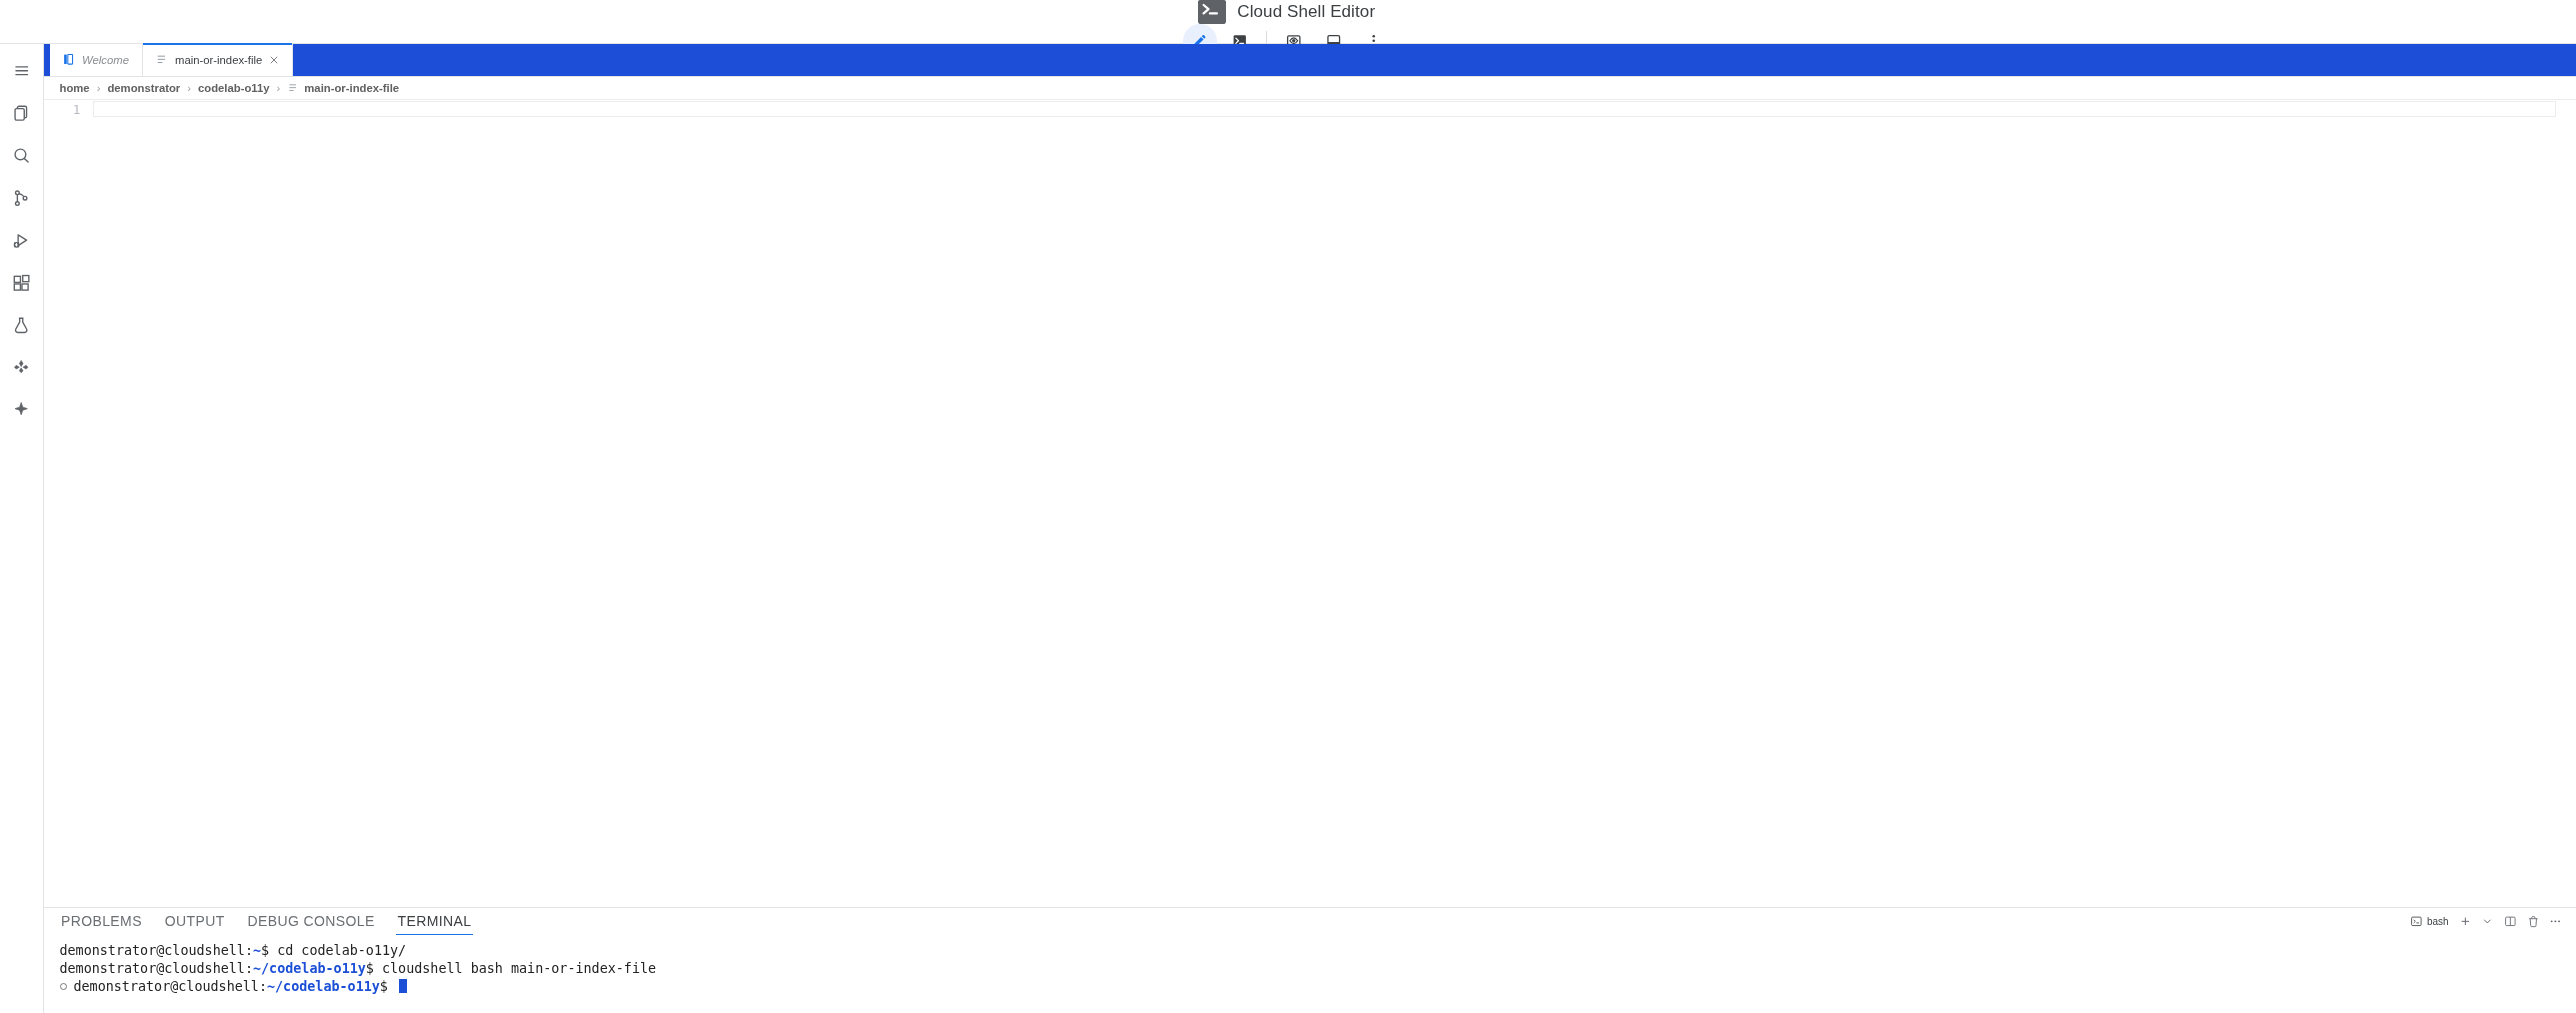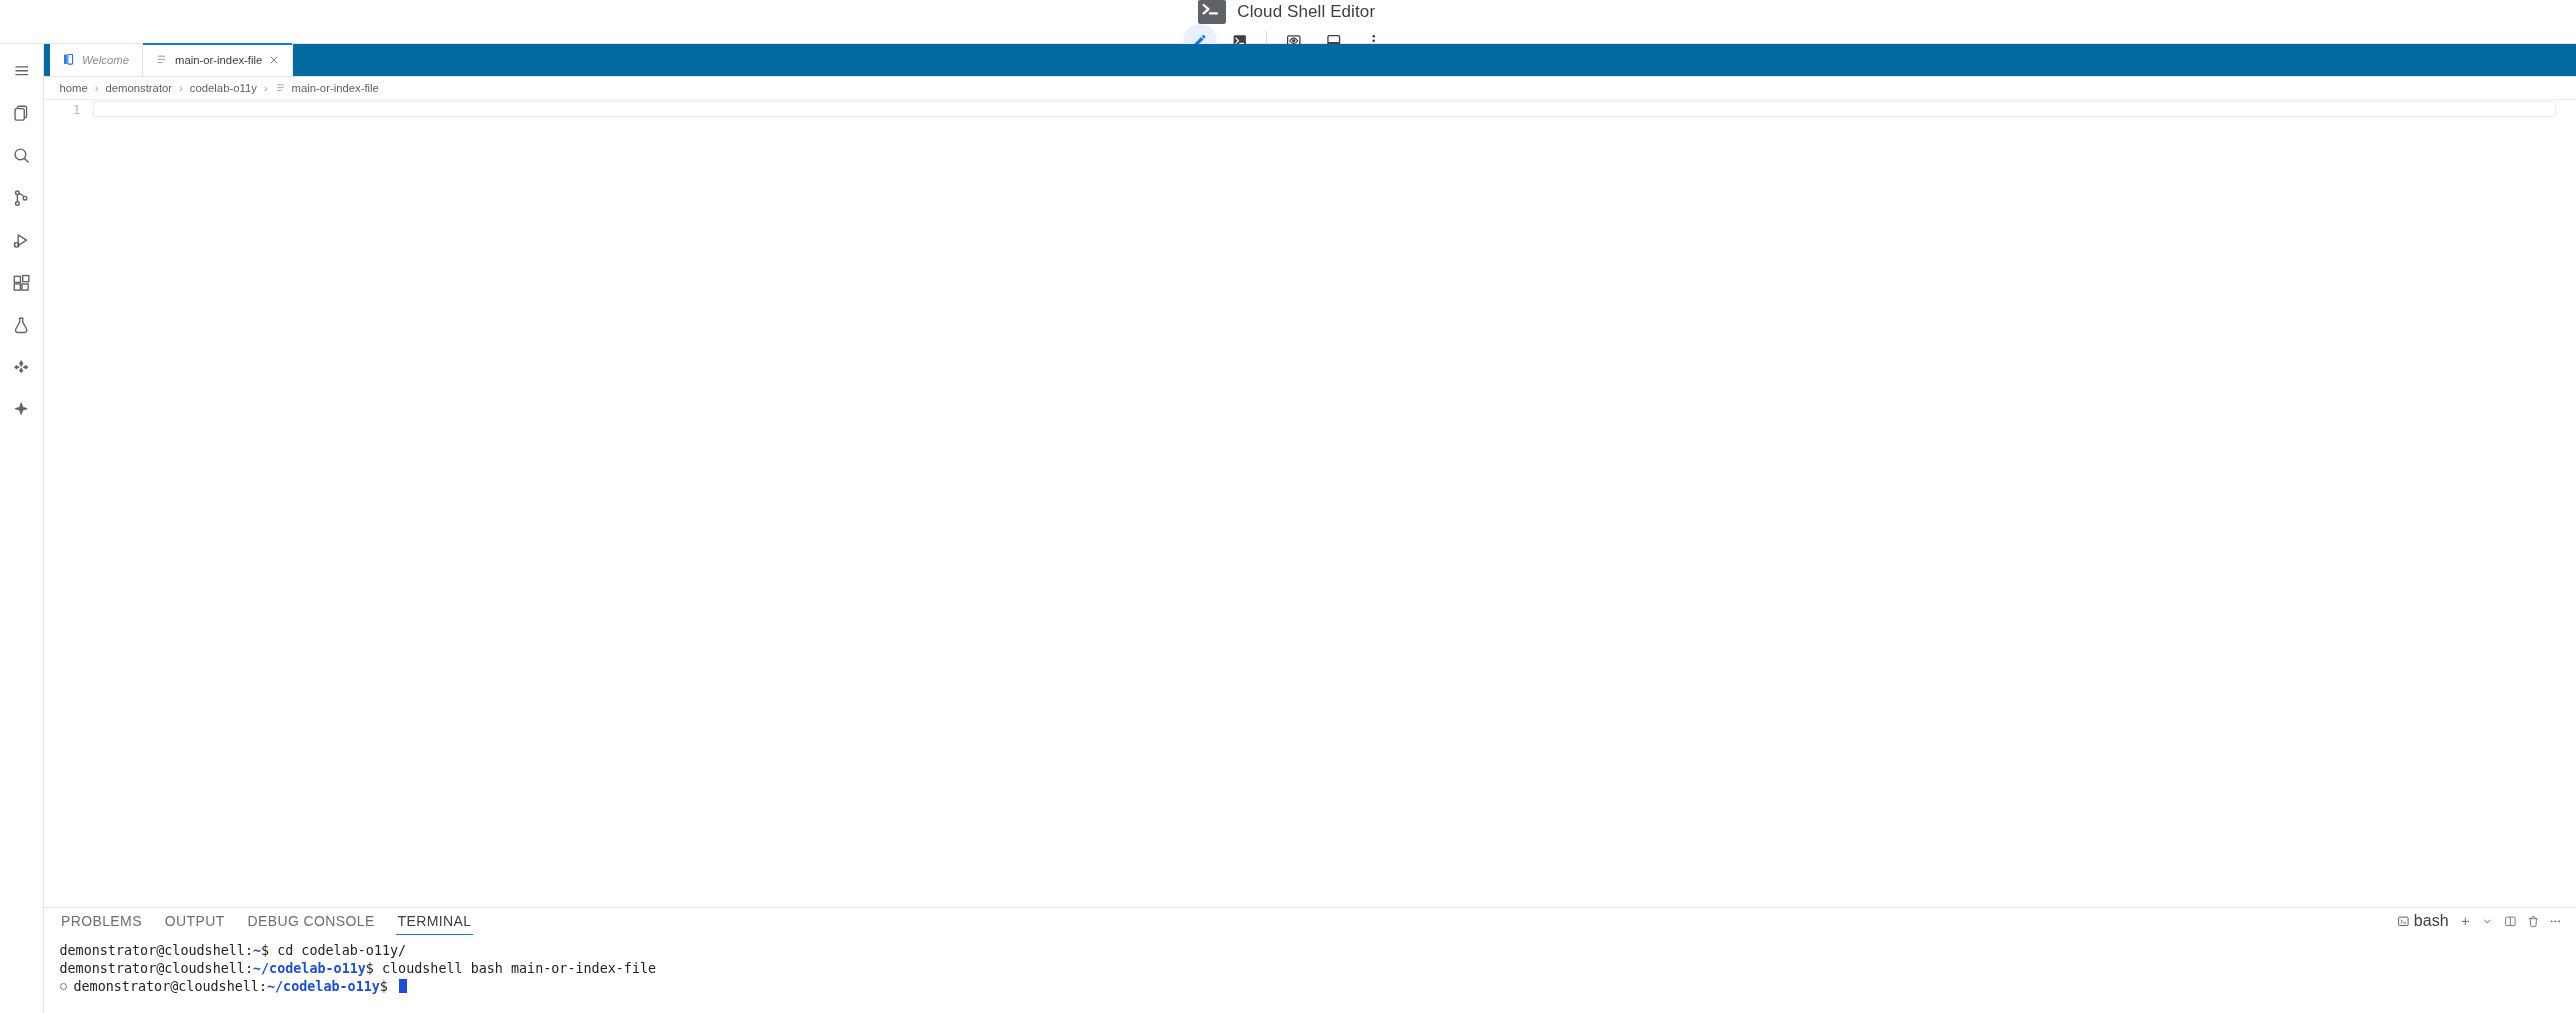--- a/index.html
+++ b/index.html
@@ -43,21 +43,21 @@
   }
   .abtn svg { width: 18.4px; height: 18.4px; stroke:#5f6368; }
   .abtn.menu svg { width:15.5px; height:15.5px; }
 
   
   .editor-col { flex:1; display:flex; flex-direction:column; min-width:0; }
 
   
   .tabs-row {
     height: 32.5px; display:flex; align-items:stretch; border-bottom: 0.7px solid #e1e3e5;
-    padding-left: 5.7px; background:#0369a1;
+    padding-left: 5.7px; background:#1d4ed8;
   }
   .tab {
     display:flex; align-items:center; gap:7px; padding: 0 12.7px;
     border-right:0.7px solid #e1e3e5; cursor:pointer; font-size:11.3px;
     color:#5f6368; background:#fff; position:relative;
   }
   .tab .ticon svg { width:12.7px; height:12.7px; display:block; }
   .tab .close svg { width:10px; height:10px; display:block; }
   .tab.welcome { font-style: italic; color:#8a8d91; }
   .tab.welcome .ticon { color:#1a73e8; }
@@ -65,21 +65,21 @@
   .tab.active::before {
     content:""; position:absolute; left:0; right:0; top:-0.7px; height:1.4px; background:#1a73e8;
   }
   .tab .ticon { color:#8a8d91; }
 
   
   .breadcrumbs {
     height: 22.6px; display:flex; align-items:center; gap:7px;
     padding-left: 15.5px; font-size:11.3px; color:#616161;
   }
-  .breadcrumbs .crumb { display:flex; align-items:flex-start; gap:5.7px; cursor:pointer; }
+  .breadcrumbs .crumb { display:flex; align-items:flex-start; gap:5.7px; cursor:pointer;font-weight:bold; }
   .breadcrumbs .sep { color:#9aa0a6; }
   .breadcrumbs .bicon svg { width:11.3px;height:11.3px; display:block; color:#8a8d91; }
 
   
   .editor-body {
     flex:1; display:flex; border-top:0.7px solid #ececec; min-height:0;
     padding-right: 20px;
   }
   .gutter {
     width: 49px; text-align:right; padding: 2.1px 12.7px 0 0;
@@ -96,21 +96,21 @@
   .panel-tabs {
     display:flex; align-items:center; height: 27px; padding: 0 14px 0 15.5px;
   }
   .ptab {
     font-size: 14px; letter-spacing: 0.4px; color:#6b6f73; padding: 5.7px 1.4px; margin-right: 20px;
     cursor:pointer; text-transform: uppercase;
   }
   .ptab.active { color:#3c4043; border-bottom: 1.1px solid #1a73e8; }
   .panel-actions { margin-left:auto; display:flex; align-items:center; gap:10px; color:#5f6368; }
   .panel-actions .pa { display:flex; align-items:center; gap:4.2px; cursor:pointer; }
-  .panel-actions .pa-label { display:flex; align-items:center; gap:4.2px; font-size:16px; color:#3c4043; }
+  .panel-actions .pa-label { display:flex; align-items:center; gap:4.2px; font-size:10px; color:#3c4043; }
   .panel-actions svg { width:12.7px; height:12.7px; }
 
   .terminal {
     font-family: ui-monospace, SFMono-Regular, Menlo, Consolas, monospace;
     font-size: 13.4px; line-height: 1.35; padding: 7px 15.5px 17px 15.5px; color:#222; white-space: pre;
   }
   .terminal .path { color:#1a4fd6; font-weight:700; }
   .terminal .dollar { color:#222; }
   .terminal .cursor {
     display:inline-block; width: 7.8px; height: 14px; background:#1a4fd6; vertical-align: -2.1px; margin-left:2.8px;

